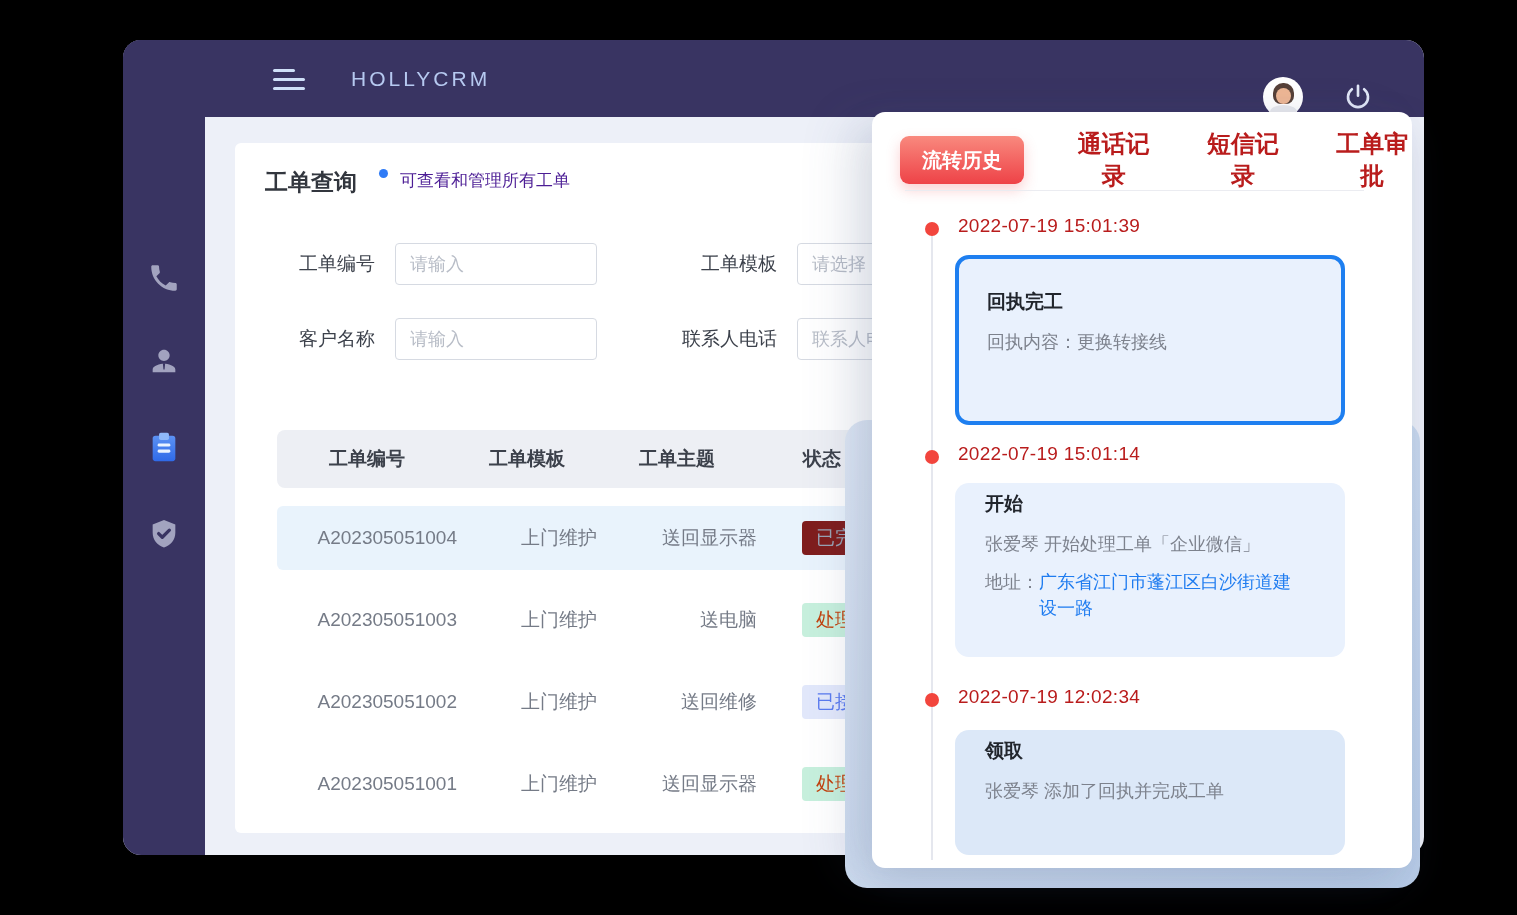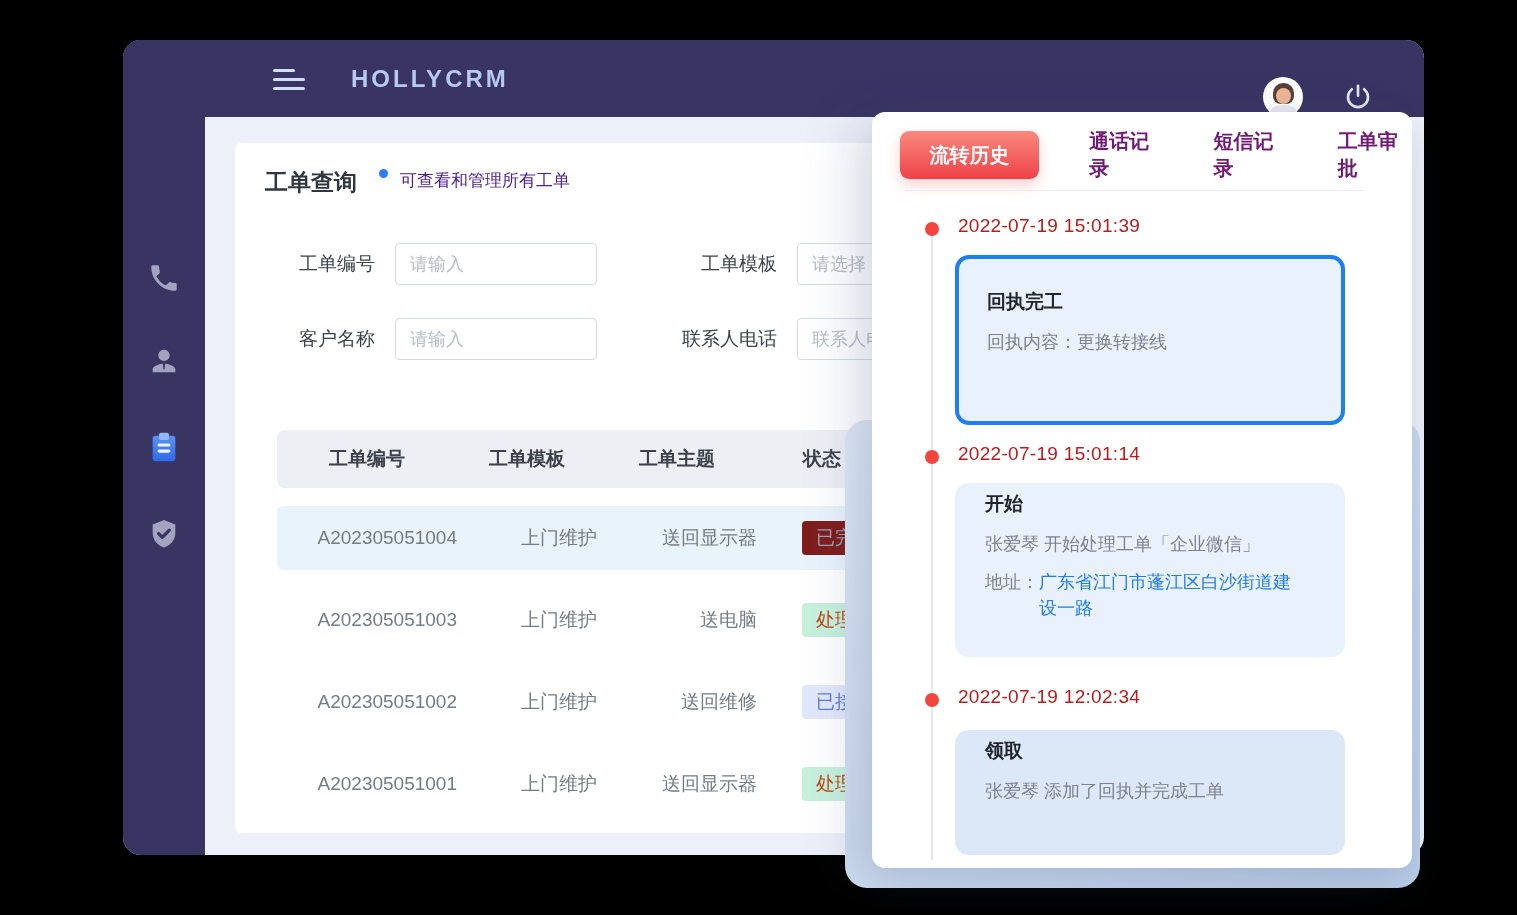--- a/index.html
+++ b/index.html
@@ -12,21 +12,21 @@
     border-radius:18px; background:#edf0f8; overflow:hidden; z-index:1; }
   .side { position:absolute; left:0; top:0; width:82px; height:100%; background:#393462; }
   .topbar { position:absolute; left:0; top:0; width:100%; height:77px; background:#393462;
     display:flex; align-items:center; }
   .hamburger { position:absolute; left:150px; top:29px; width:34px; cursor:pointer; }
   .hamburger i { display:block; height:3px; border-radius:2px; background:#cfe0f8; margin-bottom:6px; }
   .hamburger i:nth-child(1){ width:22px; }
   .hamburger i:nth-child(2){ width:32px; }
   .hamburger i:nth-child(3){ width:32px; }
   .brand { position:absolute; left:228px; top:0; height:77px; display:flex; align-items:center;
-    color:#b6c9f0; font-size:24px; font-weight:bold; letter-spacing:3px; } 
+    color:#b6c9f0; font-size:21px; font-weight:normal; letter-spacing:3px; } 
   .avatar { position:absolute; left:1140px; top:37px; width:40px; height:40px; border-radius:50%;
     background:#fff; overflow:hidden; cursor:pointer; }
   .avatar .hair { position:absolute; left:10px; top:6px; width:21px; height:21px;
     border-radius:10px 10px 8px 8px; background:#564038; }
   .avatar .face { position:absolute; left:13px; top:11px; width:15px; height:16px;
     border-radius:50%; background:#eeb795; }
   .avatar .shirt { position:absolute; left:7px; top:28px; width:27px; height:14px;
     border-radius:50% 50% 0 0; background:#e9eaef; }
   .power { position:absolute; left:1220px; top:42px; cursor:pointer; }
 
@@ -75,21 +75,21 @@
   .panel-underlay { position:absolute; left:845px; top:420px; width:575px; height:468px;
     border-radius:22px; background:linear-gradient(135deg,#e0e9f6 0%,#b9cde8 100%); z-index:2; }
   .panel { position:absolute; left:872px; top:112px; width:540px; height:756px; background:#fff;
     border-radius:13px; z-index:3;
     box-shadow:-28px 8px 48px rgba(70,90,130,.12), 0 16px 40px rgba(70,90,130,.15); }
   .tabs { position:absolute; left:28px; top:16px; display:flex; align-items:center; }
   .tab-active { width:150px; height:48px; border-radius:9px;
     background:linear-gradient(180deg,#f9897e 0%,#ee4247 100%);
     color:#fff; font-size:20px; font-weight:bold; display:flex; align-items:center;
     justify-content:center; cursor:pointer; box-shadow:0 6px 14px rgba(238,66,71,.25); }
-  .tab { font-size:20px; font-weight:bold; color:#701a75; margin-left:50px; cursor:pointer; }
+  .tab { font-size:24px; font-weight:bold; color:#b91c1c; margin-left:50px; cursor:pointer;text-align:center; }
   .tabs-divider { position:absolute; left:33px; right:48px; top:78px; height:1px; background:#ebecf1; }
 
   .timeline { position:absolute; left:0; top:0; width:100%; height:100%; }
   .tl-line { position:absolute; left:59px; top:120px; width:2px; height:628px; background:#e5e7ee; }
   .tl-dot { position:absolute; left:53px; width:14px; height:14px; border-radius:50%; background:#f2453d; }
   .tl-time { position:absolute; left:86px; font-size:19px; color:#b91c1c; font-weight:500;
     letter-spacing:.3px; }
   .tl-card { position:absolute; left:83px; width:390px; border-radius:14px; background:#e9f1fd;
     padding:8px 30px; }
   .tl-card.hl { border:4px solid #1e7ff0; padding:30px 28px; cursor:pointer; }

